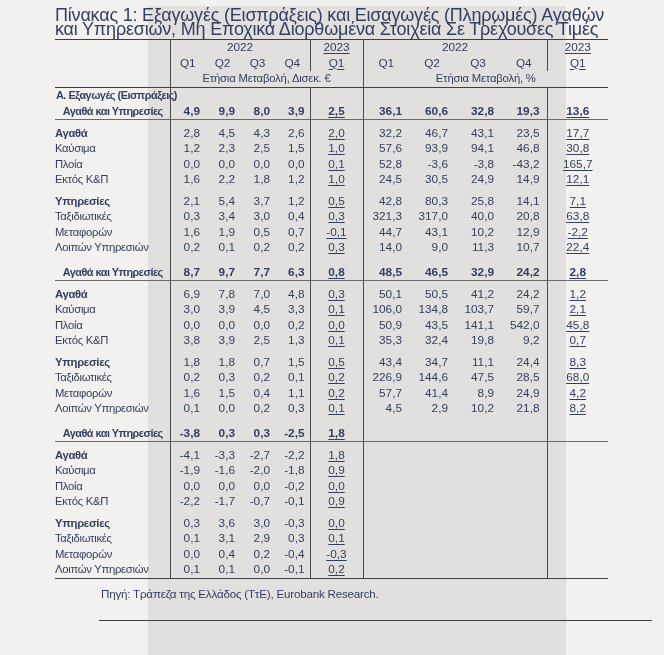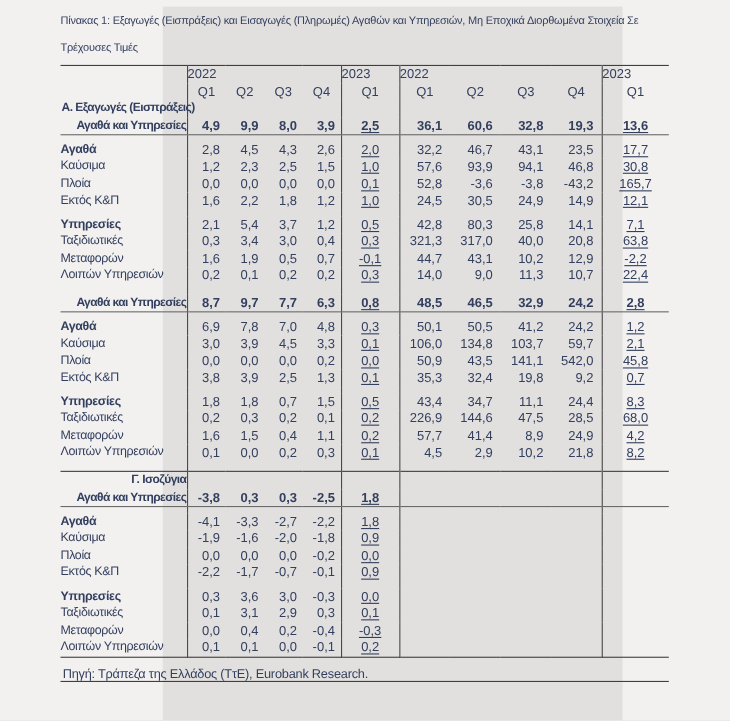--- a/index.html
+++ b/index.html
@@ -11,60 +11,61 @@
     color:#333f5e;
     position:relative;
     overflow:hidden;
   }
   .gray-panel {
     position:absolute; left:148px; top:6px; width:418px; height:649px;
     background:#e2e0df;
   }
   .content { position:absolute; left:55px; top:8px; width:556px; }
   .doc-title {
-    font-size:10px; line-height:24px; letter-spacing:-0.2px;
+    font-size:18px; line-height:14px; letter-spacing:-0.2px;
     margin:0 0 3px 0;
   }
   table.data {
     border-collapse:collapse; table-layout:fixed; width:553px;
     border-top:1px solid #3f3f3f;
   }
   td {
     font-size:11.8px; line-height:15.5px; height:15.5px;
     padding:0; white-space:nowrap; color:#333f5e;
   }
   .bR { border-right:1px solid #4a4a4a; }
   .lbl {
     border-right:1px solid #4a4a4a;
     text-align:left; padding-right:5px;
     font-size:11.3px; letter-spacing:-0.3px;
   }
   .lbl.head {
-    text-align:right; font-weight:bold; padding-left:1px; padding-right:0;
+    text-align:center; font-weight:bold; padding-left:1px; padding-right:0;
     font-size:10.9px; letter-spacing:-0.5px;
   }
   .lbl.b { font-weight:bold; }
   .num  { text-align:right; padding-right:5px; }
   .pnum { text-align:right; padding-right:7px; }
   .latest { text-align:center; text-decoration:underline; text-underline-offset:2px; }
-  thead .yr { }
+  thead .yr { text-align:center; }
   thead .qh { text-align:center; }
-  thead .u  { text-underline-offset:2px; }
+  thead .u  { text-decoration:underline; text-underline-offset:2px; }
   tr.unit-row td { border-bottom:1px solid #3f3f3f; height:16.5px; }
   .unit { text-align:center; font-size:11.3px; letter-spacing:-0.2px; }
   tr.total td { border-bottom:1px solid #6a6a6a;font-weight:bold; }
   tr.sep td { border-top:1px solid #3f3f3f; }
   tr.gap td { height:6px; line-height:6px; font-size:2px; }
   tr.gap2 td { height:9px; line-height:9px; }
   tr.lastrow td { border-bottom:1px solid #3f3f3f; }
   .source {
     font-size:11.6px; letter-spacing:-0.2px;
-    margin-top:8px; padding:0 0 0 2px;
+    margin-top:8px; padding:0 0 20px 2px;
     border-bottom:1px solid #3f3f3f;
     width:553px;
+    margin-left:44px;
   }
 </style>
 </head>
 <body>
 
 <div class="gray-panel"></div>
 
 <div class="content">
   <div class="doc-title">Πίνακας 1: Εξαγωγές (Εισπράξεις) και Εισαγωγές (Πληρωμές) Αγαθών και Υπηρεσιών, Μη Εποχικά Διορθωμένα Στοιχεία Σε Τρέχουσες Τιμές</div>
 
@@ -90,20 +91,25 @@
         <td class="qh">Q2</td>
         <td class="qh">Q3</td>
         <td class="qh bR">Q4</td>
         <td class="qh u bR">Q1</td>
         <td class="qh">Q1</td>
         <td class="qh">Q2</td>
         <td class="qh">Q3</td>
         <td class="qh bR">Q4</td>
         <td class="qh u">Q1</td>
       </tr>
+      <tr class="unit-row">
+        <td class="lbl"></td>
+        <td colspan="5" class="unit bR">Ετήσια Μεταβολή, Δισεκ. €</td>
+        <td colspan="5" class="unit">Ετήσια Μεταβολή, %</td>
+      </tr>
     </thead>
     <tbody id="table-body">
         <tr class="section-head">
           <td class="lbl head">Α. Εξαγωγές (Εισπράξεις)</td>
           <td class="num"></td>
           <td class="num"></td>
           <td class="num"></td>
           <td class="num bR"></td>
           <td class="latest bR"></td>
           <td class="pnum"></td>
@@ -417,33 +423,20 @@
           <td class="num"></td>
           <td class="num"></td>
           <td class="num bR"></td>
           <td class="latest bR"></td>
           <td class="pnum"></td>
           <td class="pnum"></td>
           <td class="pnum"></td>
           <td class="pnum bR"></td>
           <td class="latest"></td>
         </tr>
-        <tr class="section-head sep">
-          <td class="lbl head">Γ. Ισοζύγια</td>
-          <td class="num"></td>
-          <td class="num"></td>
-          <td class="num"></td>
-          <td class="num bR"></td>
-          <td class="latest bR"></td>
-          <td class="pnum"></td>
-          <td class="pnum"></td>
-          <td class="pnum"></td>
-          <td class="pnum bR"></td>
-          <td class="latest"></td>
-        </tr>
         <tr class="total">
           <td class="lbl head">Αγαθά και Υπηρεσίες</td>
           <td class="num">-3,8</td>
           <td class="num">0,3</td>
           <td class="num">0,3</td>
           <td class="num bR">-2,5</td>
           <td class="latest bR">1,8</td>
           <td class="pnum"></td>
           <td class="pnum"></td>
           <td class="pnum"></td>

